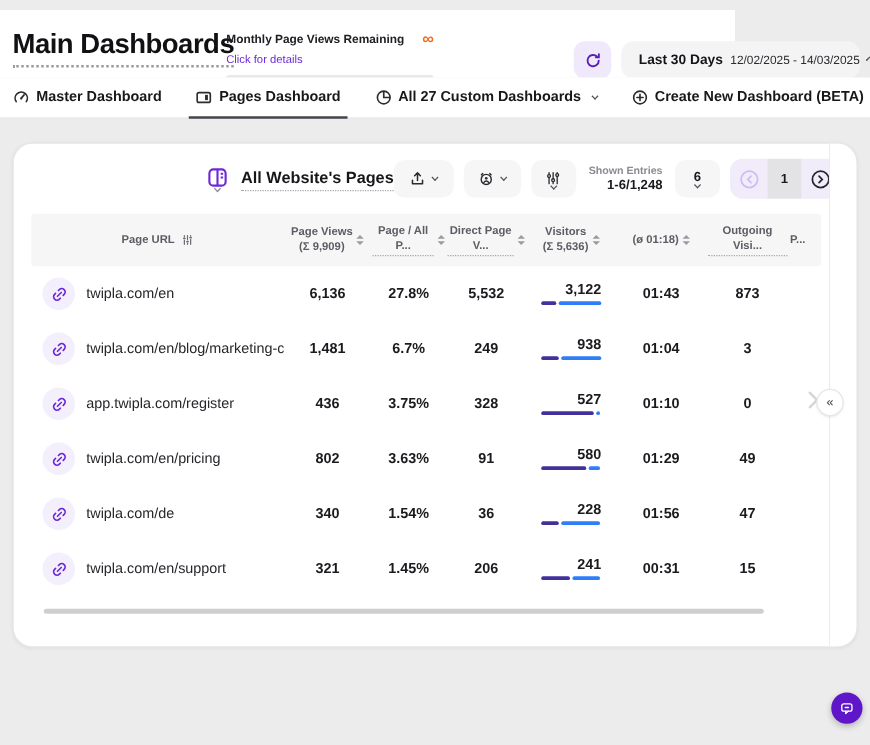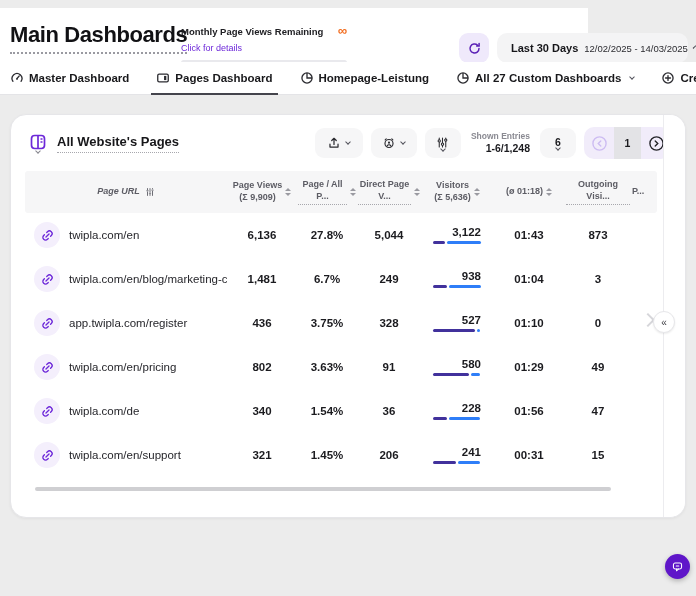--- a/index.html
+++ b/index.html
@@ -32,21 +32,21 @@
   .tabbar { position:absolute; top:62px; left:0; width:696px; height:33px; background:#fff; border-bottom:1px solid #e4e4e7;
             display:flex; align-items:flex-end; padding:0 10px; gap:27px; }
   .tab { display:flex; align-items:center; gap:5px; height:100%; position:relative; font-size:11.5px; font-weight:700; color:#18181b; cursor:pointer; white-space:nowrap; }
   .tab.active::after { content:""; position:absolute; left:-5px; right:-5px; bottom:-1px; height:2px; background:#44444c; }
   .tab svg { flex:0 0 auto; }
   .tab-last { margin-left:auto; margin-right:2px; }
 
   
   .card { position:absolute; left:10px; top:114px; width:676px; height:404px; background:#fff; border:1px solid #e6e6e9;
           border-radius:16px; box-shadow:0 1px 3px rgba(0,0,0,.05); }
-  .card-header { height:56px; display:flex; align-items:center; justify-content:space-between; padding:0 14px 0 18px; }
+  .card-header { height:56px; display:flex; align-items:center; justify-content:flex-end; padding:0 14px 0 18px; }
   .card-title-wrap { display:flex; align-items:center; gap:10px; }
   .widget-ico { display:flex; flex-direction:column; align-items:center; gap:1px; cursor:pointer; }
   .card-title { font-size:13px; font-weight:700; color:#17171a; border-bottom:1.5px dotted #a7a7ad; padding-bottom:3px; }
 
   .toolbar { display:flex; align-items:center; gap:8px; }
   .tbtn { background:#f6f6f7; border-radius:9px; height:30px; display:flex; align-items:center; justify-content:center; gap:5px; cursor:pointer; }
   .tbtn.export { width:48px; } .tbtn.alerts { width:46px; }
   .tbtn.col { flex-direction:column; gap:1px; width:36px; }
   .shown { text-align:right; line-height:1.25; margin:0 2px; }
   .shown-label { font-size:8.5px; color:#8a8a92; font-weight:600; }
@@ -56,21 +56,21 @@
   .pagination { background:#f1ecfa; border-radius:10px; height:32px; display:flex; align-items:stretch; overflow:hidden; }
   .pg-prev,.pg-next { width:30px; display:flex; align-items:center; justify-content:center; cursor:pointer; }
   .pg-cur { width:27px; background:#e3e3e6; display:flex; align-items:center; justify-content:center;
             font-size:10.5px; font-weight:700; color:#1b1b1f; cursor:pointer; }
 
   
   .tablewrap { margin-left:14px; width:632px; }
   .tgrid { display:grid; grid-template-columns:44px 158px 70px 60px 64px 72px 72px 66px 26px; align-items:center; }
   .thead { background:#f6f6f7; border-radius:3px; height:42px; font-size:9px; font-weight:700; color:#5c5c64; }
   .th { text-align:center; line-height:1.3; display:flex; align-items:center; justify-content:center; padding:0 1px; }
-  .th .lbl { display:inline;font-style:italic; }
+  .th .lbl { display:inline; }
   .th-url { grid-column:1 / 3; gap:5px; }
   .th-p { overflow:hidden; white-space:nowrap; justify-content:flex-start; }
   .u-dotted { border-bottom:1.2px dotted #a7a7ad; padding-bottom:2px; }
   .hstack { display:flex; flex-direction:column; align-items:center; }
   .sort { display:inline-flex; flex-direction:column; gap:1.5px; margin-left:3px; }
   .sort i { width:0; height:0; border-left:3px solid transparent; border-right:3px solid transparent; }
   .sort .up { border-bottom:3.5px solid #9a9aa1; }
   .sort .dn { border-top:3.5px solid #9a9aa1; }
 
   .trow { height:44px; font-size:11.5px; cursor:default; }
@@ -141,27 +141,20 @@
         <circle cx="8" cy="9" r="1" fill="#2b2b30" stroke="none"></circle>
     </svg>
     <span>Master Dashboard</span>
   </div>
   <div class="tab active">
     <svg width="14" height="14" viewBox="0 0 16 16" fill="none" stroke="#2b2b30" stroke-width="1.5">
       <rect x="2" y="3.5" width="12" height="9" rx="1.6"></rect>
         <rect x="9.2" y="5.6" width="2.6" height="4.8" fill="#2b2b30" stroke="none"></rect>
     </svg>
     <span>Pages Dashboard</span>
-  </div>
-  <div class="tab">
-    <svg width="14" height="14" viewBox="0 0 16 16" fill="none" stroke="#2b2b30" stroke-width="1.5">
-      <circle cx="8" cy="8" r="5.8"></circle>
-        <path d="M8 2.2V8h5.8"></path>
-    </svg>
-    <span>Homepage-Leistung</span>
   </div>
   <div class="tab">
     <svg width="14" height="14" viewBox="0 0 16 16" fill="none" stroke="#2b2b30" stroke-width="1.5">
       <circle cx="8" cy="8" r="5.8"></circle>
         <path d="M8 2.2V8h5.8"></path>
     </svg>
     <span>All 27 Custom Dashboards</span>
     <span class="chev tiny" style="margin-left:4px;"></span>
   </div>
   <div class="tab tab-last">
@@ -307,21 +300,21 @@
       <span class="link-badge">
         <svg width="13" height="13" viewBox="0 0 24 24" fill="none" stroke="#6d28d9" stroke-width="2.4" stroke-linecap="round">
           <path d="M15 7h2a5 5 0 0 1 0 10h-2M9 17H7A5 5 0 0 1 7 7h2"></path>
                 <path d="M8 12h8"></path>
         </svg>
       </span>
     </div>
     <div class="cell url-cell">twipla.com/en</div>
     <div class="cell">6,136</div>
     <div class="cell">27.8%</div>
-    <div class="cell">5,044</div>
+    <div class="cell">5,532</div>
     <div class="cell">
       <span class="viscell" style="display:block;">
         <span class="v">3,122</span>
         <span class="bar">
                 <i class="p" style="width: 26%;"></i>
                 <i class="b" style="width: 70%;"></i>
               </span>
       </span>
     </div>
     <div class="cell">01:43</div>

